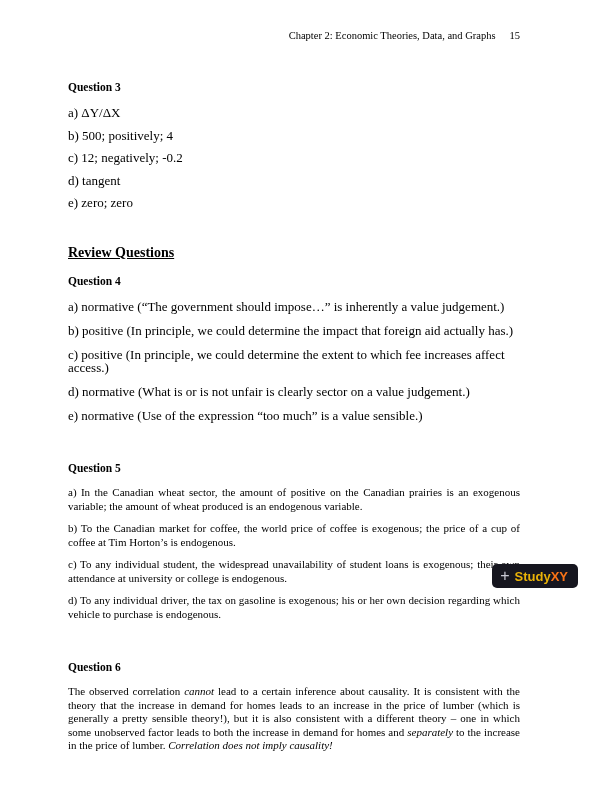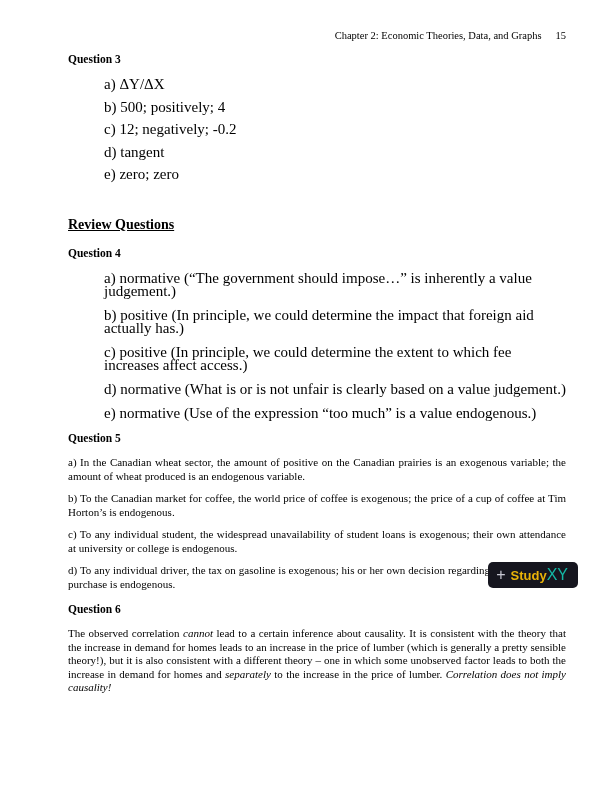--- a/index.html
+++ b/index.html
@@ -7,47 +7,46 @@
     width: 612px; height: 792px;
     background: #ffffff;
     font-family: "Liberation Serif", serif;
     color: #000000;
     position: relative;
     overflow: hidden;
   }
   .page {
     box-sizing: border-box;
     width: 612px; height: 604px;
-    padding: 30px 46px 20px 68px;
+    padding: 30px 92px 20px 68px;
     position: relative;
   }
   .running-header {
     text-align: right;
     font-size: 10.5px;
     margin-bottom: 0;
   }
   .running-header .page-num { margin-left: 14px; }
   .q-title {
     font-weight: bold;
     font-size: 11.5px;
-    margin-top: 12px;
+    margin-top: 40px;
     margin-bottom: 0;
   }
   .section-title {
     font-weight: bold;
     font-size: 14px;
     text-decoration: underline;
     margin-top: 36px;
   }
   .answer-list { margin-top: 13px; }
   .answer-list .ans-line {
-    font-size: 15px;
+    font-size: 13px;
     line-height: 13px;
     margin-bottom: 9.5px;
-    margin-left: 36px;
   }
   .answer-list-wide .ans-line { margin-bottom: 11px; }
   .para-block { margin-top: 12px; }
   .para {
     font-size: 11px;
     line-height: 13.5px;
     text-align: justify;
     margin-bottom: 9px;
   }
   .q6-para {
@@ -74,23 +73,23 @@
     font-weight: 300;
     margin-right: 5px;
     line-height: 16px;
   }
   .logo-study {
     color: #eab308;
     font-weight: bold;
     font-size: 13px;
   }
   .logo-xy {
-    color: #14b8a6;
-    font-weight: normal;
-    font-size: 16px;
+    color: #f97316;
+    font-weight: bold;
+    font-size: 13px;
   }
 </style>
 </head>
 <body>
 
 <div class="page">
 
   <div class="running-header">
     <span>Chapter 2: Economic Theories, Data, and Graphs</span><span class="page-num">15</span>
   </div>
@@ -104,22 +103,22 @@
     <div class="ans-line">e) zero; zero</div>
   </div>
 
   <div class="section-title">Review Questions</div>
 
   <div class="q-title" style="margin-top:14px;">Question 4</div>
   <div class="answer-list answer-list-wide">
     <div class="ans-line">a) normative (“The government should impose…” is inherently a value judgement.)</div>
     <div class="ans-line">b) positive (In principle, we could determine the impact that foreign aid actually has.)</div>
     <div class="ans-line">c) positive (In principle, we could determine the extent to which fee increases affect access.)</div>
-    <div class="ans-line">d) normative (What is or is not unfair is clearly based on a value judgement.)</div>
-    <div class="ans-line">e) normative (Use of the expression “too much” is a value endogenous.)</div>
+    <div class="ans-line">d) normative (What is or is not unfair is clearly sector on a value judgement.)</div>
+    <div class="ans-line">e) normative (Use of the expression “too much” is a value sensible.)</div>
   </div>
 
   <div class="q-title">Question 5</div>
   <div class="para-block">
     <div class="para">a) In the Canadian wheat sector, the amount of positive on the Canadian prairies is an exogenous variable; the amount of wheat produced is an endogenous variable.</div>
     <div class="para">b) To the Canadian market for coffee, the world price of coffee is exogenous; the price of a cup of coffee at Tim Horton’s is endogenous.</div>
     <div class="para">c) To any individual student, the widespread unavailability of student loans is exogenous; their own attendance at university or college is endogenous.</div>
     <div class="para">d) To any individual driver, the tax on gasoline is exogenous; his or her own decision regarding which vehicle to purchase is endogenous.</div>
   </div>
 

